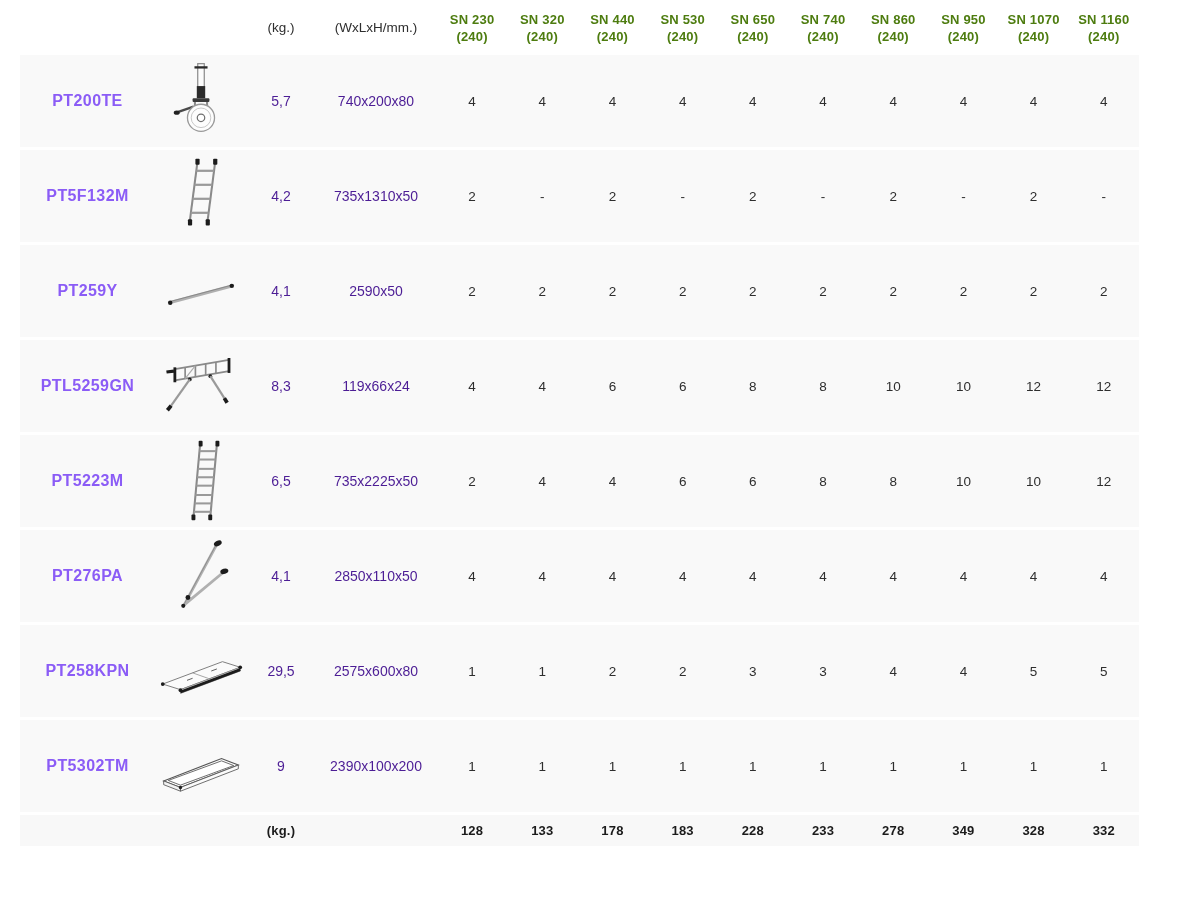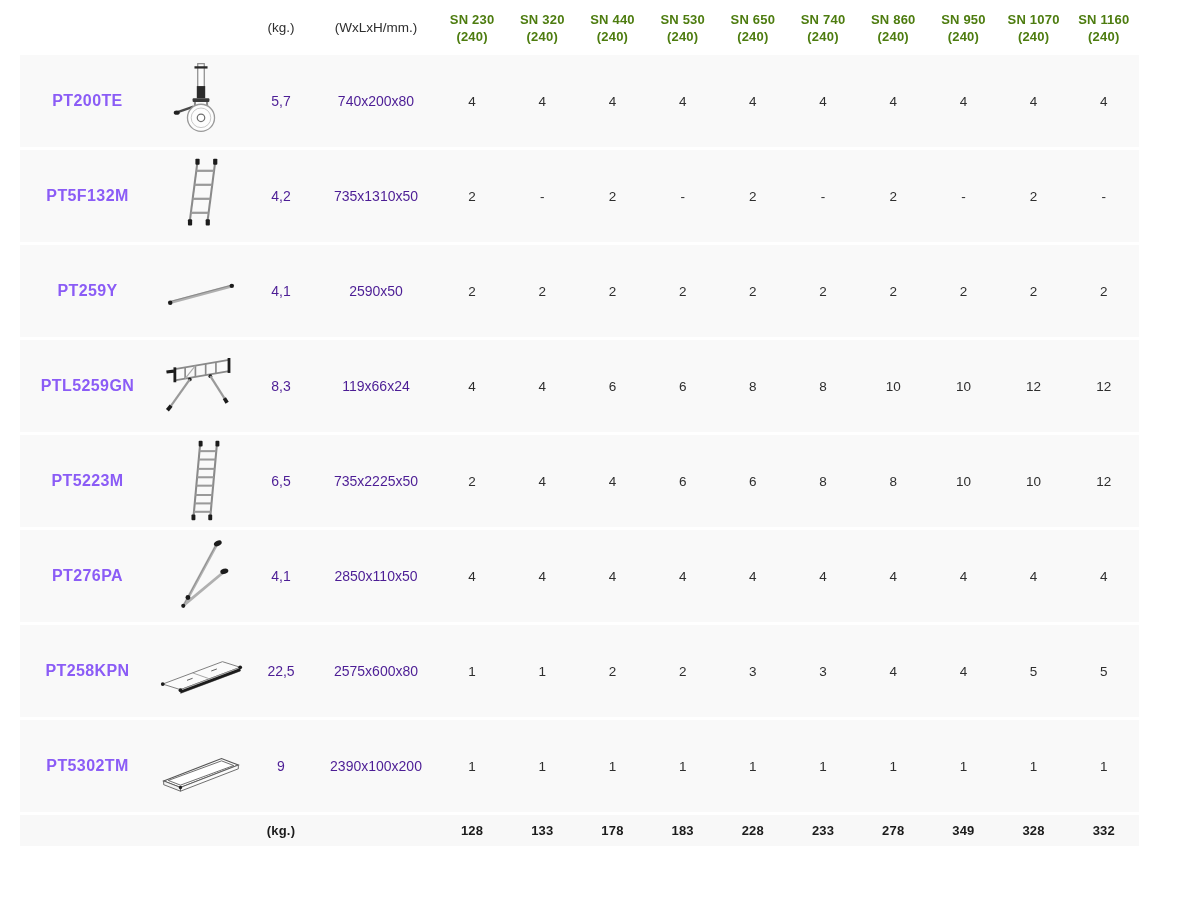--- a/index.html
+++ b/index.html
@@ -277,21 +277,21 @@
         <line x1="36" y1="47" x2="53" y2="53" stroke="#8a8a8a" stroke-width="0.8"></line>
         <line x1="30" y1="55" x2="36" y2="52.8" stroke="#555555" stroke-width="1"></line>
         <line x1="56" y1="45" x2="62" y2="42.8" stroke="#555555" stroke-width="1"></line>
         <polygon points="23,65 87,41 87,45 23,69" fill="#e8e8e8" stroke="#777777" stroke-width="0.8"></polygon>
         <line x1="23" y1="67.5" x2="87" y2="43.5" stroke="#1c1c1c" stroke-width="3"></line>
         <circle cx="4" cy="59" r="2" fill="#1c1c1c"></circle>
         <circle cx="87" cy="41" r="2" fill="#1c1c1c"></circle>
         <circle cx="23" cy="65.5" r="2" fill="#1c1c1c"></circle>
       </svg>
     </div>
-    <div class="cell val-cell">22,5</div>
+    <div class="cell val-cell">29,5</div>
     <div class="cell val-cell">2575x600x80</div>
     <div class="cell qty-cell">1</div>
     <div class="cell qty-cell">1</div>
     <div class="cell qty-cell">2</div>
     <div class="cell qty-cell">2</div>
     <div class="cell qty-cell">3</div>
     <div class="cell qty-cell">3</div>
     <div class="cell qty-cell">4</div>
     <div class="cell qty-cell">4</div>
     <div class="cell qty-cell">5</div>

